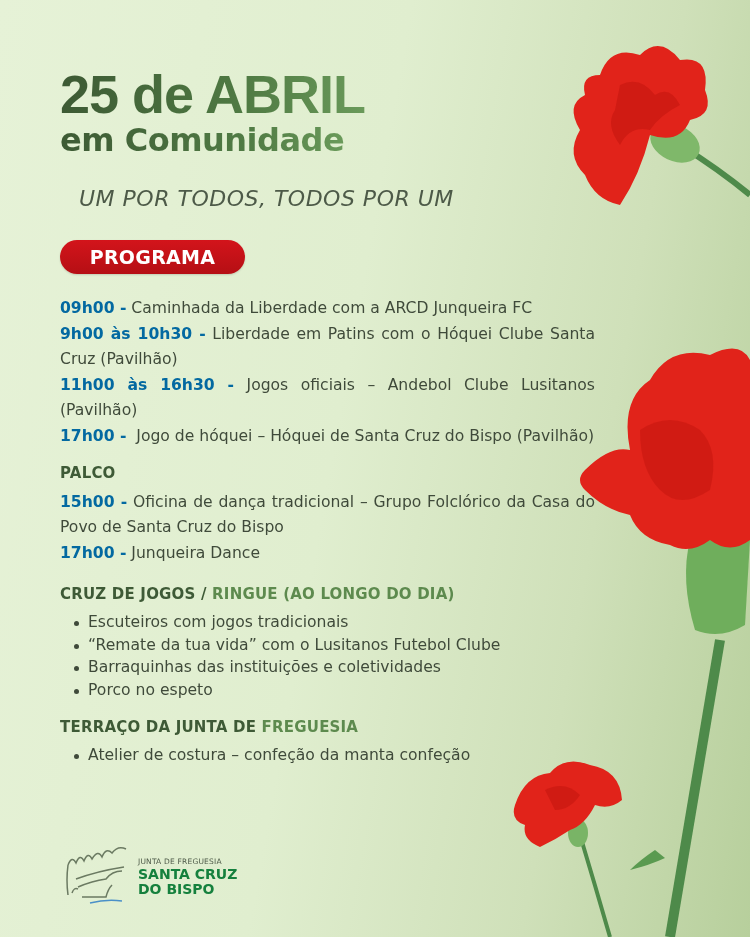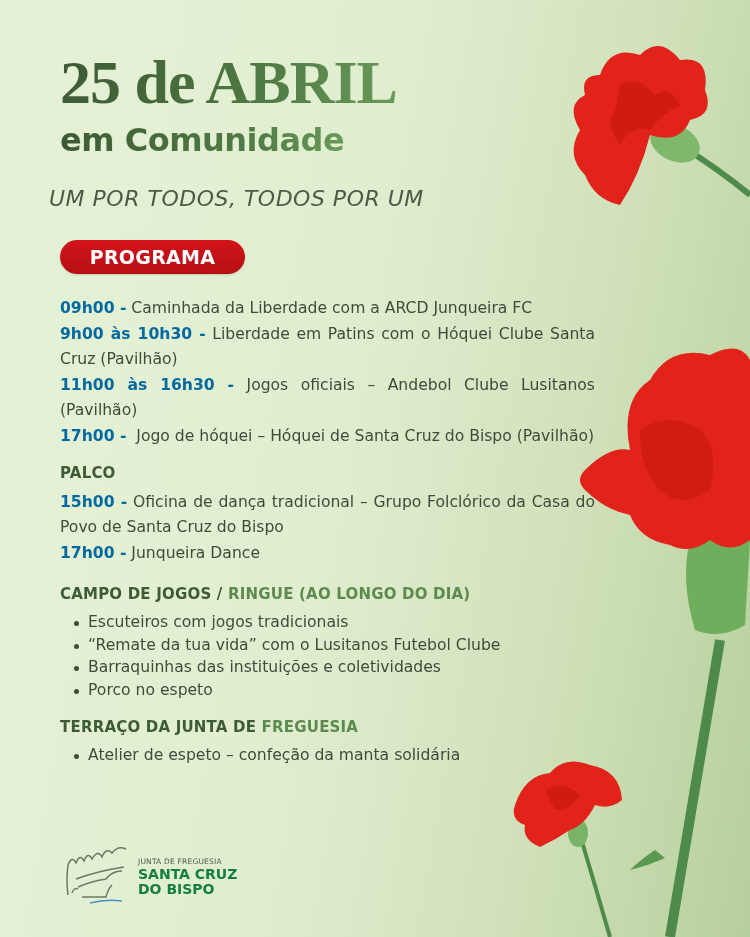--- a/index.html
+++ b/index.html
@@ -3,36 +3,36 @@
 <meta charset="utf-8">
 <style>
   html, body { margin: 0; padding: 0; }
   body {
     width: 750px; height: 937px; overflow: hidden; position: relative;
     background: linear-gradient(100deg, #e6f2d7 0%, #e0eecf 45%, #cfe0b9 75%, #b7cf9c 100%);
     font-family: "DejaVu Sans", sans-serif;
     color: #3f4a3a;
   }
   .title1 {
-    position: absolute; left: 60px; top: 44px;
-    font-family: Liberation Serif, serif; font-weight: bold;
-    font-size: 62px; letter-spacing: -1px; line-height: 76px;
+    position: absolute; left: 60px; top: 56px;
+    font-family: Liberation Sans, sans-serif; font-weight: bold;
+    font-size: 54px; letter-spacing: -1px; line-height: 76px;
     background: linear-gradient(90deg, #3d5a34 0%, #4f7a43 60%, #6a9a5a 100%);
     -webkit-background-clip: text; background-clip: text; color: transparent;
     white-space: nowrap;
   }
   .title2 {
     position: absolute; left: 60px; top: 112px;
     font-weight: bold; font-size: 32px; letter-spacing: -0.5px; line-height: 56px;
     background: linear-gradient(90deg, #3d5a34 0%, #527e46 70%, #6a9a5a 100%);
     -webkit-background-clip: text; background-clip: text; color: transparent;
     white-space: nowrap;
   }
   .subtitle {
-    position: absolute; left: 49px; top: 186px;
+    position: absolute; left: 79px; top: 186px;
     font-style: italic; font-size: 22px; color: #4d5a48; letter-spacing: 0.5px;
     white-space: nowrap;
   }
   .badge {
     position: absolute; left: 60px; top: 240px; width: 185px; height: 34px;
     border-radius: 17px;
     background: linear-gradient(180deg, #d3141b 0%, #b50f14 100%);
     box-shadow: 0 1px 2px rgba(0,0,0,0.15);
     color: #ffffff; font-weight: bold; font-size: 19px;
     display: flex; align-items: center; justify-content: center; letter-spacing: 0.3px;
@@ -86,34 +86,34 @@
 
   <div class="section-head">PALCO</div>
   <div class="entry">
     <span class="time">15h00 -</span><span> Oficina de dança tradicional – Grupo Folclórico da Casa do Povo de Santa Cruz do Bispo</span>
   </div>
   <div class="entry">
     <span class="time">17h00 -</span><span> Junqueira Dance</span>
   </div>
 
   <div class="section-head" style="margin-top:16px">
-    <span>CAMPO DE JOGOS / </span><span class="accent">RINGUE (AO LONGO DO DIA)</span>
+    <span>CRUZ DE JOGOS / </span><span class="accent">RINGUE (AO LONGO DO DIA)</span>
   </div>
   <ul class="bullets">
     <li>Escuteiros com jogos tradicionais</li>
     <li>“Remate da tua vida” com o Lusitanos Futebol Clube</li>
     <li>Barraquinhas das instituições e coletividades</li>
     <li>Porco no espeto</li>
   </ul>
 
   <div class="section-head" style="margin-top:14px">
     <span>TERRAÇO DA JUNTA DE </span><span class="accent">FREGUESIA</span>
   </div>
   <ul class="bullets">
-    <li>Atelier de espeto – confeção da manta solidária</li>
+    <li>Atelier de costura – confeção da manta confeção</li>
   </ul>
 </div>
 
 <div class="logo">
   <svg width="72" height="60" viewBox="0 0 72 60" style="position:absolute;left:0;top:0">
     <path d="M6 20 Q4 35 6 50 M6 20 Q10 10 14 18 Q18 8 22 16 Q26 6 30 14 Q36 4 40 12 Q44 2 50 8 Q56 0 64 4" fill="none" stroke="#6b7a62" stroke-width="1.5"></path>
     <path d="M14 34 Q36 26 62 22 M16 42 Q30 36 44 34 Q50 26 60 26" fill="none" stroke="#6b7a62" stroke-width="1.5"></path>
     <path d="M10 48 Q12 42 16 44 M20 52 L44 52 Q46 44 50 40" fill="none" stroke="#6b7a62" stroke-width="1.5"></path>
     <path d="M28 58 Q44 54 60 56" fill="none" stroke="#4a90c8" stroke-width="1.5"></path>
   </svg>

